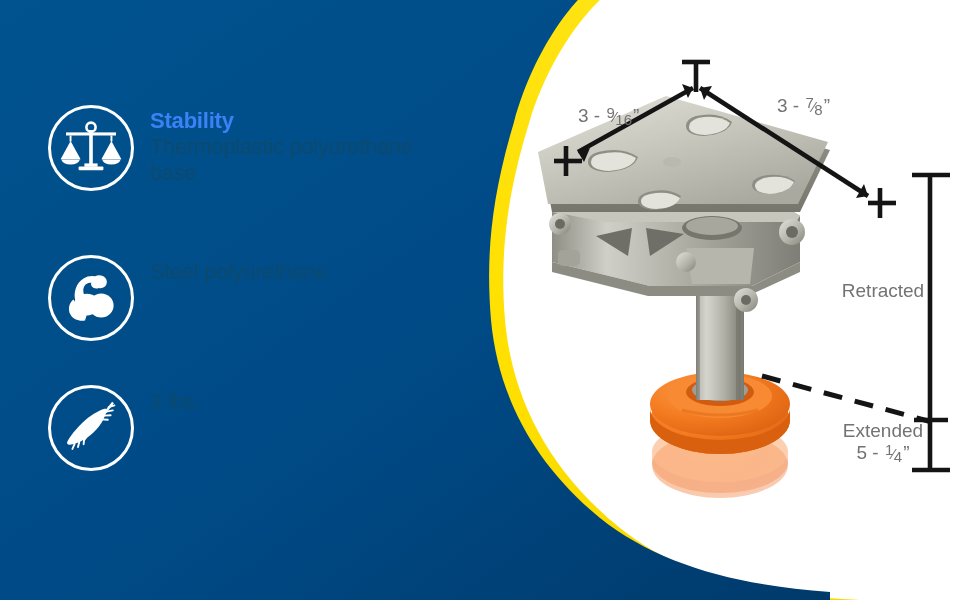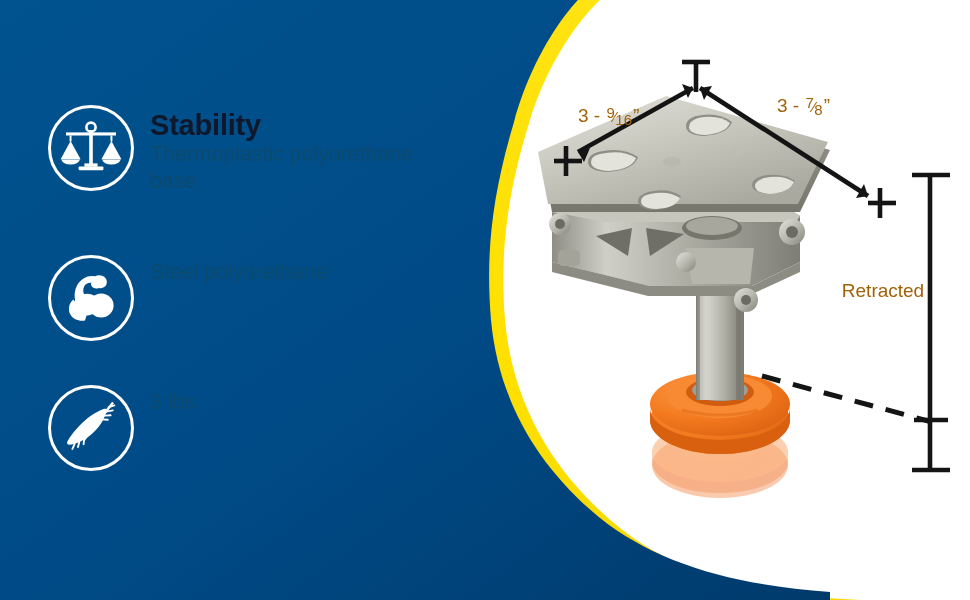--- a/index.html
+++ b/index.html
@@ -29,22 +29,22 @@
   .icon-circle {
     width:86px; height:86px; flex:0 0 86px;
     border-radius:50%;
     border:3px solid #ffffff;
     display:flex; align-items:center; justify-content:center;
   }
   .icon-circle svg { display:block; }
 
   .feature-text { margin-left:16px; padding-top:4px; }
   .feature-title {
-    color:#0f172a;
-    font-size:29px;
+    color:#3b82f6;
+    font-size:22px;
     font-weight:bold;
     line-height:1.12;
     letter-spacing:-0.2px;
   }
   .feature-desc {
     color:#0c4a6e;
     font-size:21.5px;
     line-height:1.22;
     font-weight:400;
     letter-spacing:-0.1px;
@@ -54,21 +54,21 @@
   
   .product-area {
     position:absolute; left:500px; top:0; width:470px; height:600px;
     z-index:6;
   }
   .dim-svg { position:absolute; left:0; top:0; }
   .prod-svg { position:absolute; left:0; top:0; }
 
   .dim-label {
     position:absolute;
-    color:#a16207;
+    color:#737373;
     font-size:19px;
     line-height:1.15;
     white-space:nowrap;
   }
   .dim-label.center { text-align:center; }
   .dim-label .frac {
     display:inline-block;
     position:relative;
     font-size:15px;
     vertical-align:baseline;
@@ -355,15 +355,22 @@
 
     <div class="dim-label lbl-w2">
       <span>3 -</span>
       <span class="frac"><span class="num">7</span><span class="sl">⁄</span><span class="den">8</span></span><span>”</span>
     </div>
 
     <div class="dim-label center lbl-retract">
       <div>Retracted</div>
     </div>
 
+    <div class="dim-label center lbl-extend">
+      <div>Extended</div>
+      <div>
+        <span>5 -</span>
+        <span class="frac"><span class="num">1</span><span class="sl">⁄</span><span class="den">4</span></span><span>”</span>
+      </div>
+    </div>
 
   </div>
 </div>
 
 </body></html>

